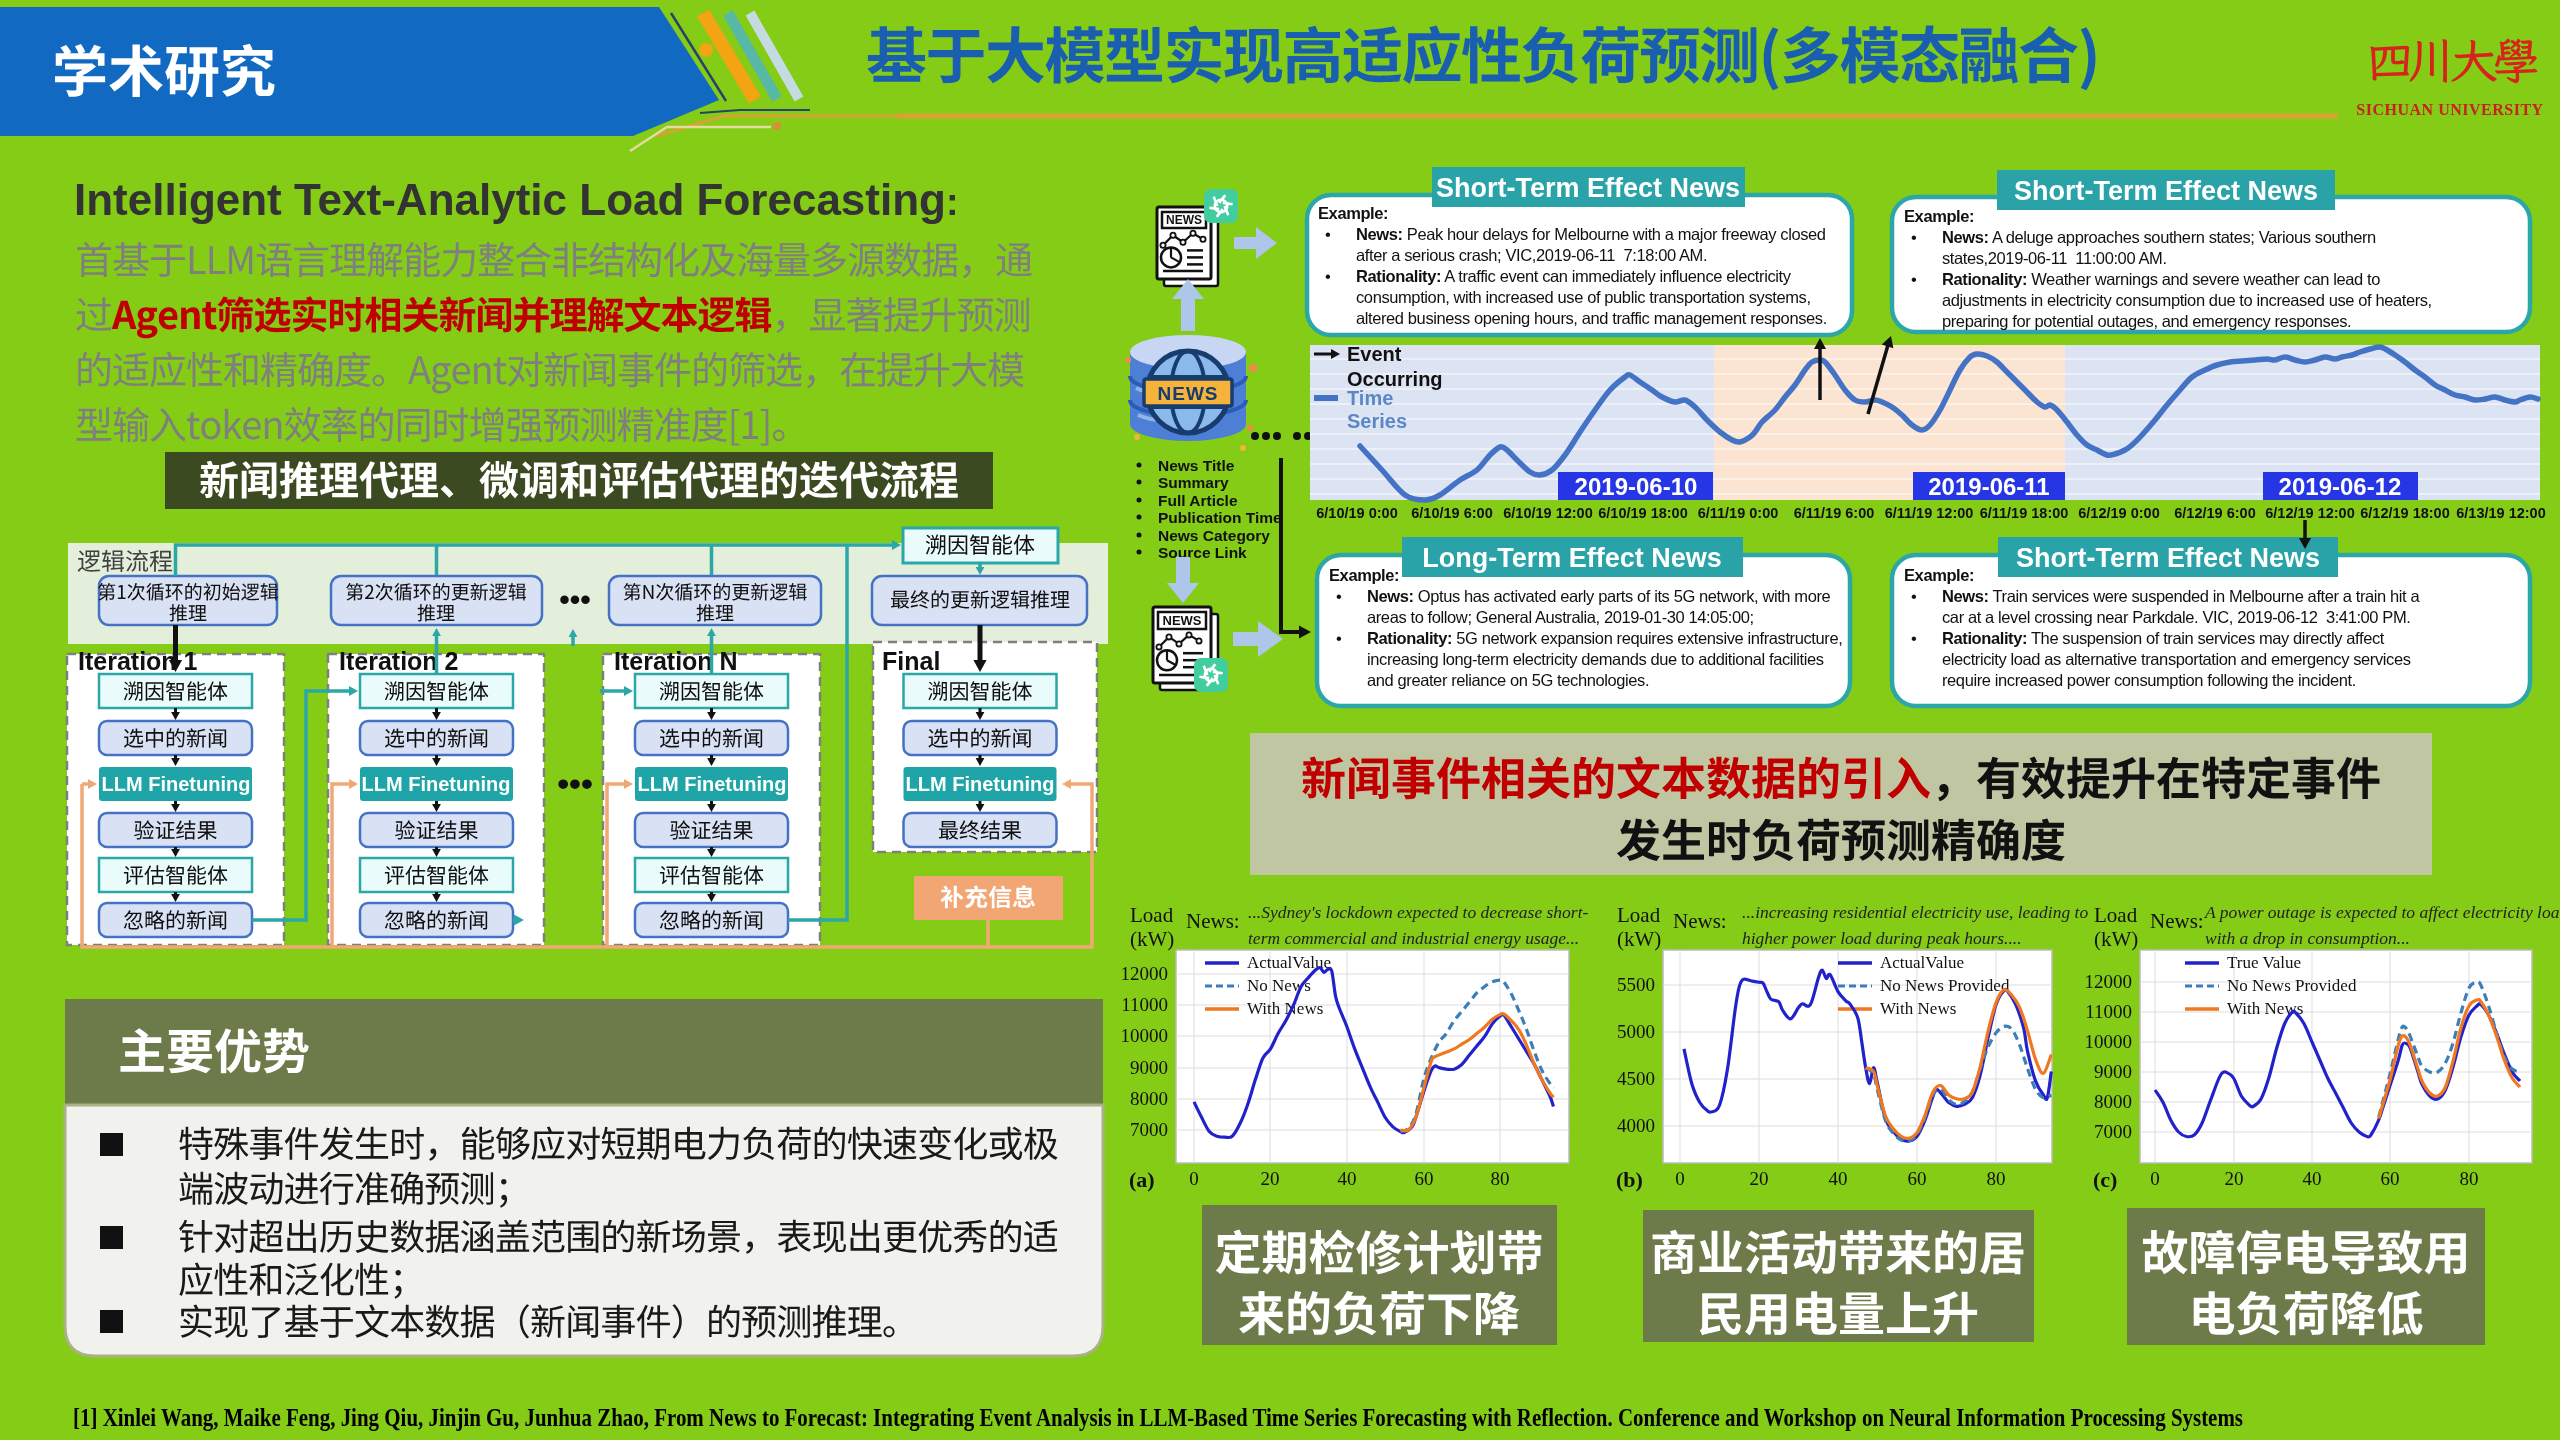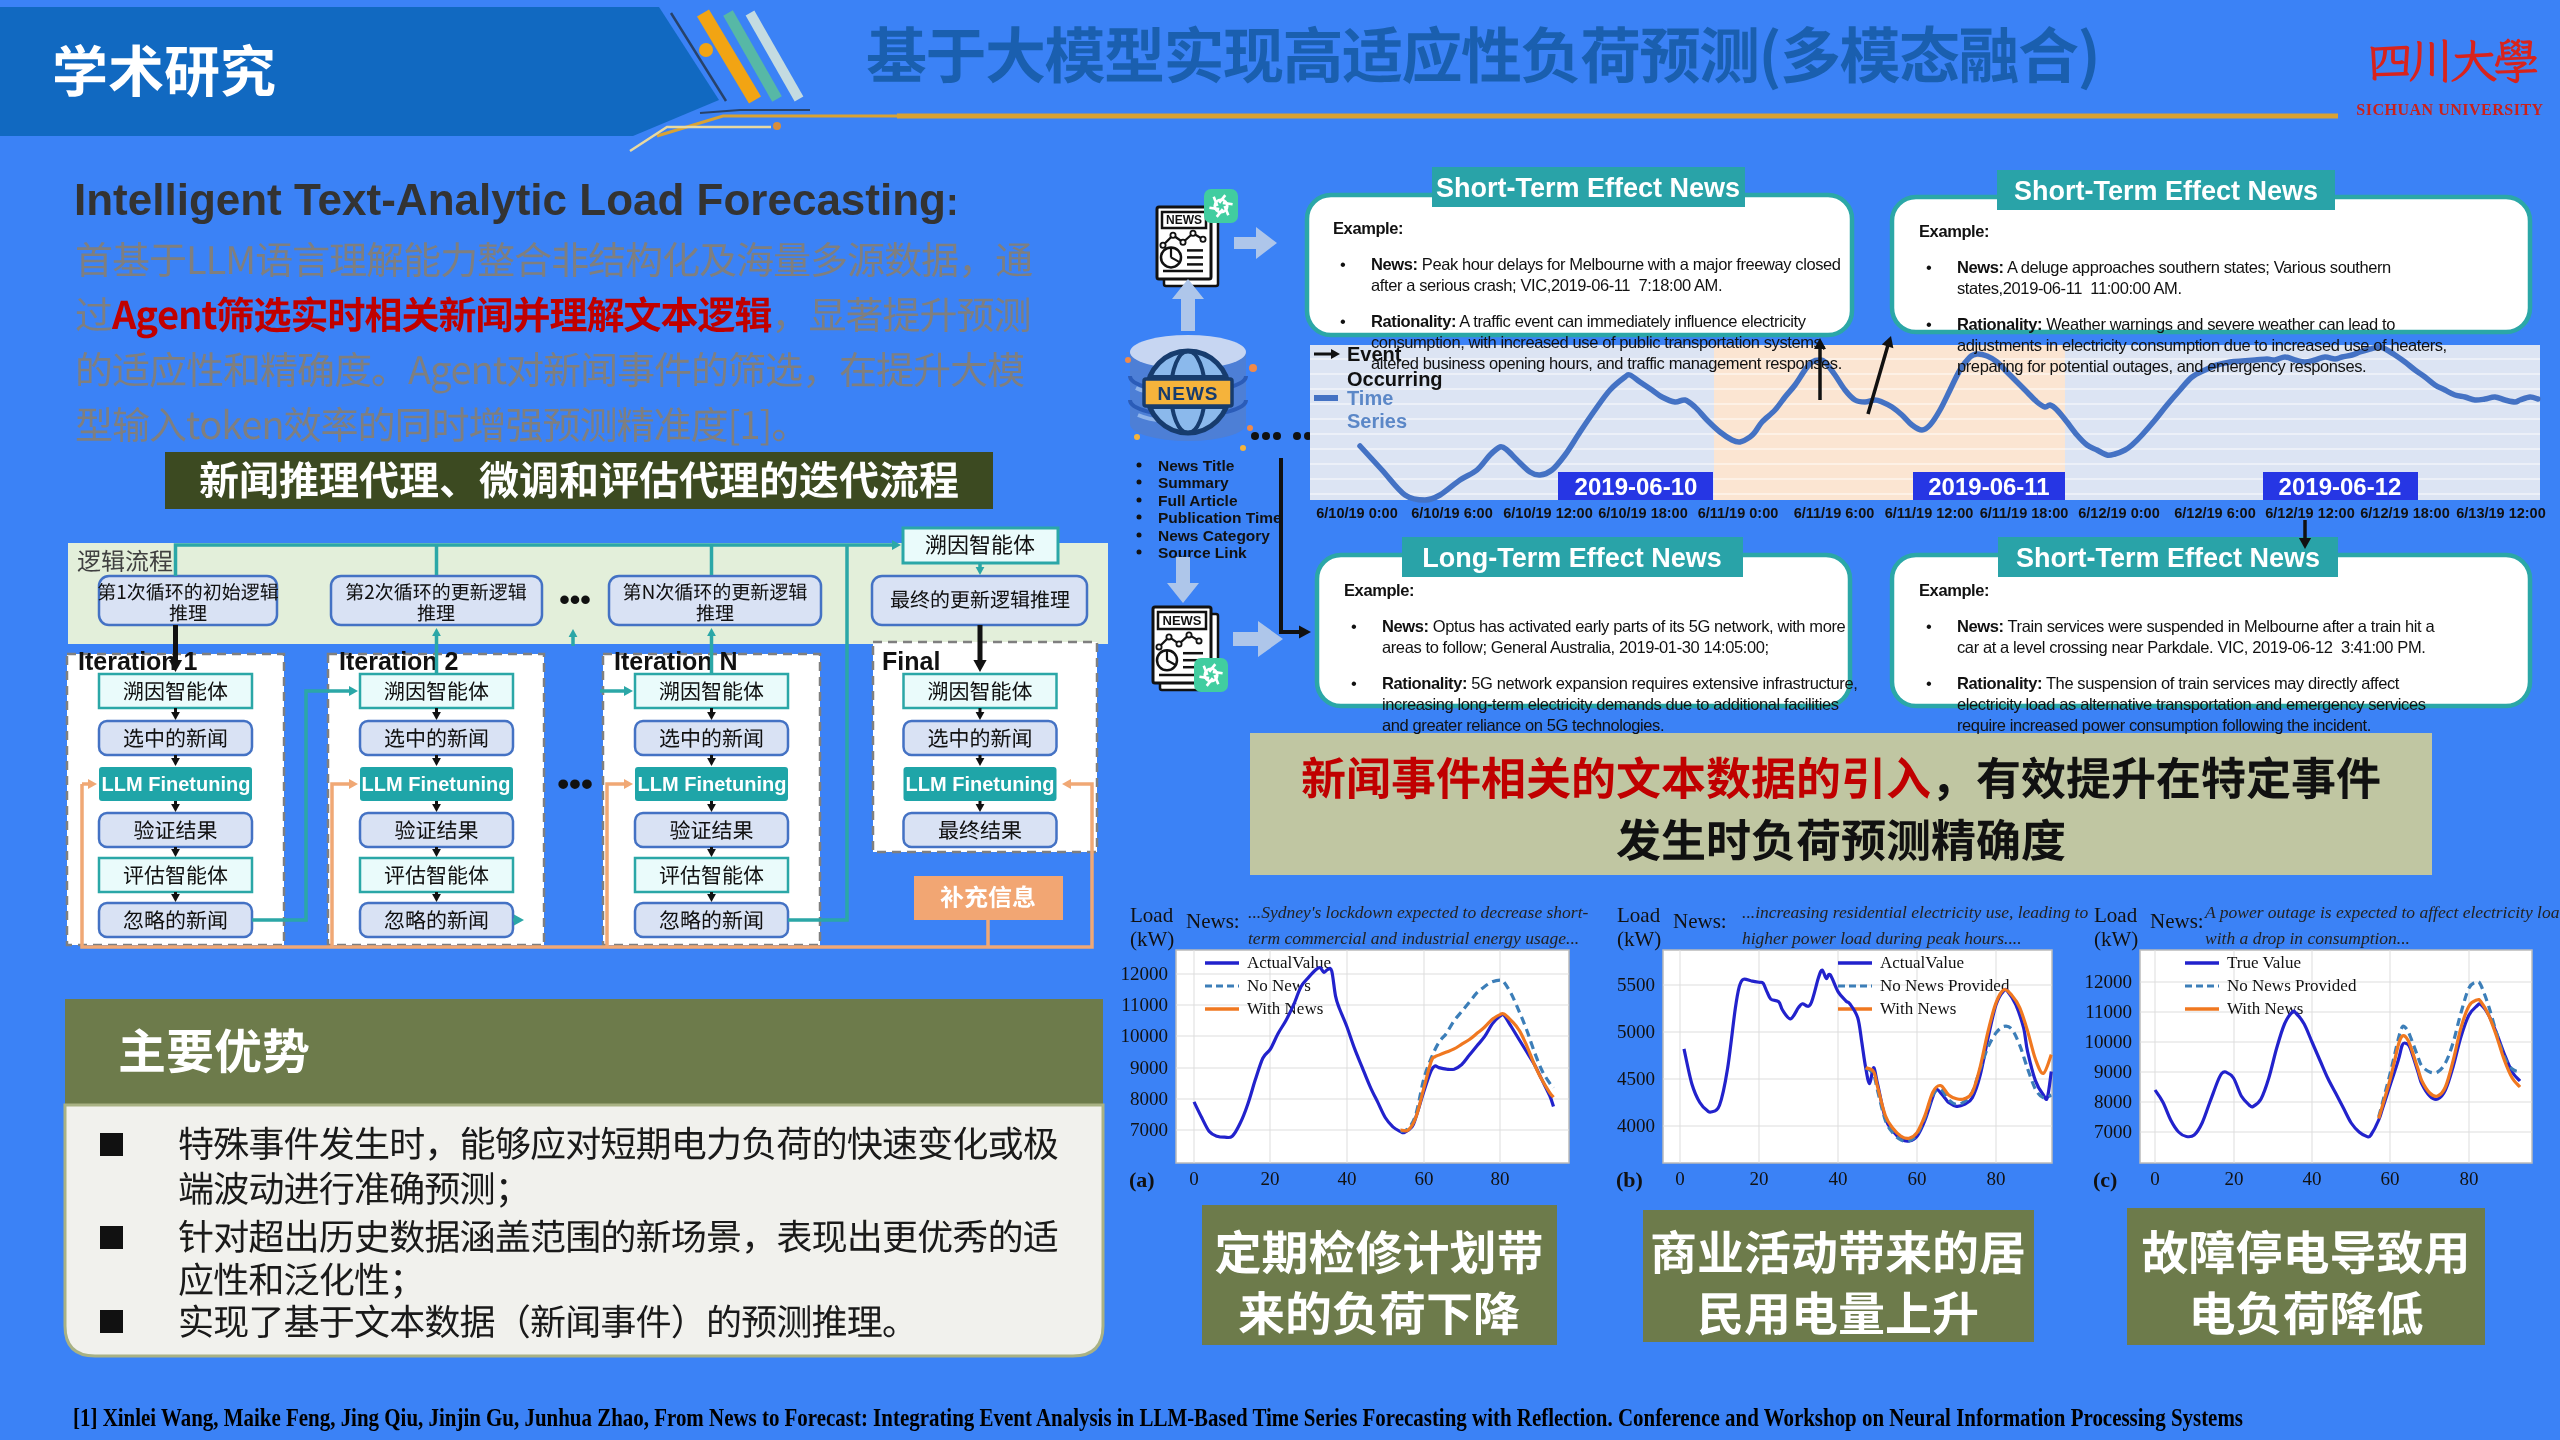--- a/index.html
+++ b/index.html
@@ -1,17 +1,17 @@
 <!DOCTYPE html>
 <html><head><meta charset="utf-8"><style>
 html,body{margin:0;padding:0;background:#fff}
-#page{position:relative;width:2560px;height:1440px;overflow:hidden;background:#3b82f6;font-family:"Liberation Sans",sans-serif}
+#page{position:relative;width:2560px;height:1440px;overflow:hidden;background:#84cc16;font-family:"Liberation Sans",sans-serif}
 #main{position:absolute;left:0;top:0}
 .nb{position:absolute;font-size:16.5px;line-height:20.9px;color:#111;letter-spacing:-0.4px}
-.nb p{margin:15px}
+.nb p{margin:0}
 .nb .li{padding-left:38px;text-indent:0;position:relative}
 .nb .bu{position:absolute;left:7px}
 </style></head><body>
 <div id="page">
 <svg width="0" height="0" style="position:absolute">
       <defs>
         <path id="sb0" d="M436 346V283H54V173H436V47C436 34 431 29 411 29C390 28 316 28 252 31C270 -1 293 -51 301 -85C386 -85 449 -83 496 -66C544 -49 559 -18 559 44V173H949V283H559V302C645 343 726 398 787 454L711 514L686 508H233V404H550C514 382 474 361 436 346ZM409 819C434 780 460 730 474 691H305L343 709C327 747 287 801 252 840L150 795C175 764 202 725 220 691H67V470H179V585H820V470H938V691H792C820 726 849 766 876 805L752 843C732 797 698 738 666 691H535L594 714C581 755 548 815 515 859Z"></path>
         <path id="sb1" d="M606 767C661 722 736 658 771 616L865 699C827 739 748 799 694 840ZM437 848V604H61V485H403C320 336 175 193 22 117C51 91 92 42 113 11C236 82 349 192 437 321V-90H569V365C658 229 772 101 882 19C904 53 948 101 979 126C850 208 708 349 621 485H936V604H569V848Z"></path>
         <path id="sb2" d="M751 688V441H638V688ZM430 441V328H524C518 206 493 65 407 -28C434 -43 477 -76 497 -97C601 13 630 179 636 328H751V-90H865V328H970V441H865V688H950V800H456V688H526V441ZM43 802V694H150C124 563 84 441 22 358C38 323 60 247 64 216C78 233 91 251 104 270V-42H203V32H396V494H208C230 558 248 626 262 694H408V802ZM203 388H294V137H203Z"></path>
         <path id="sb3" d="M374 630C291 569 175 518 86 489L162 402C261 439 381 504 469 574ZM542 568C640 522 766 450 826 402L914 474C847 524 717 590 623 631ZM365 457V370H121V259H360C342 170 272 76 39 13C68 -13 104 -56 122 -87C399 -10 472 128 485 259H631V78C631 -39 661 -73 757 -73C776 -73 826 -73 846 -73C933 -73 963 -29 974 135C941 143 889 164 864 184C860 60 856 41 834 41C823 41 788 41 779 41C757 41 755 46 755 79V370H488V457ZM404 829C415 805 426 777 436 751H64V552H185V647H810V562H937V751H583C571 784 550 828 533 860Z"></path>

